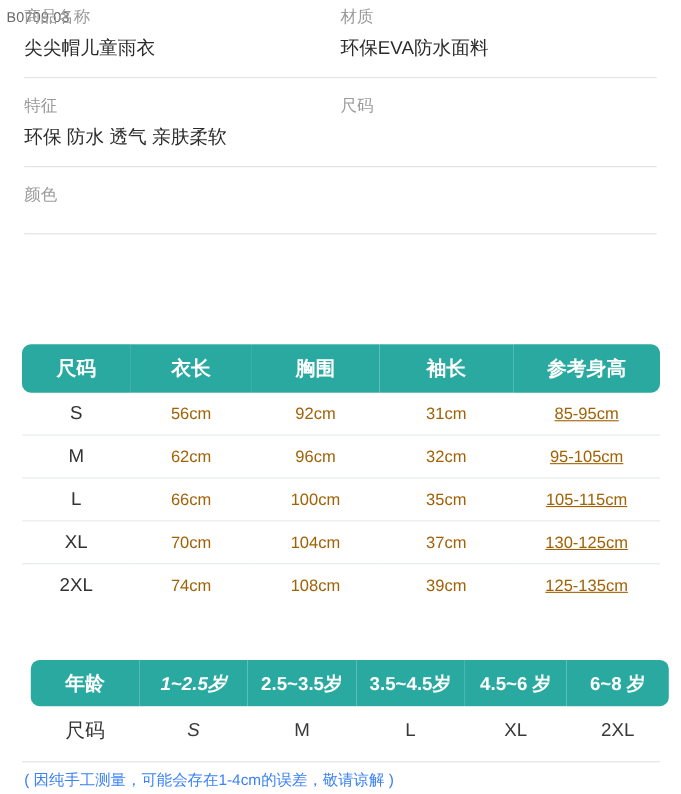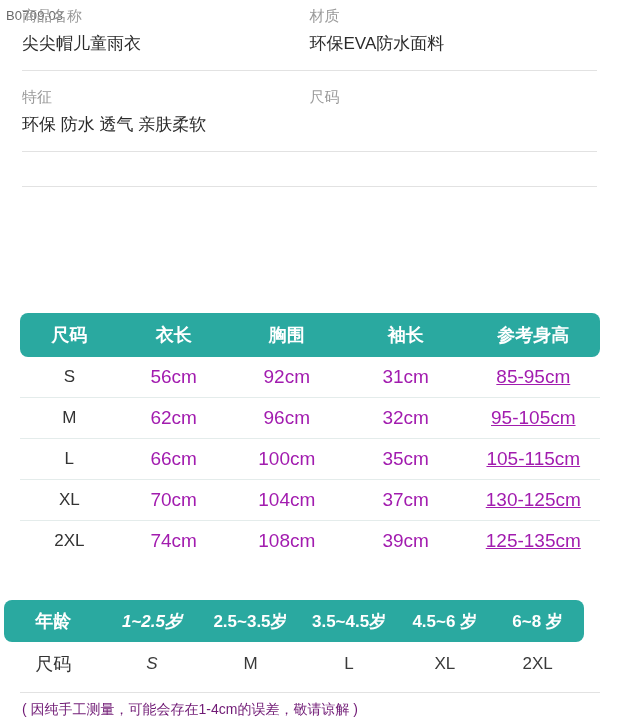--- a/index.html
+++ b/index.html
@@ -85,36 +85,36 @@
     border-top-left-radius: 8px;
     border-bottom-left-radius: 8px;
   }
   .size-table thead tr th:last-child {
     border-top-right-radius: 8px;
     border-bottom-right-radius: 8px;
   }
   .size-table td {
     text-align: center;
     padding: 9px 0;
-    color: #a21caf;
-    font-size: 19px;
+    color: #a16207;
+    font-size: 15px;
     border-bottom: 1px solid #e4eceb;
   }
   .size-table tbody tr:last-child td {
     border-bottom: none;
   }
   .size-table td.c0 { font-size: 17px; color: #333; width: 17%;}
   .size-table td.c1 { width: 19%; }
   .size-table td.c2 { width: 20%; margin-top: 24px; }
   .size-table td.c3 { width: 21%; }
   .size-table td.c4 { width: 23%; text-decoration: underline; }
   
   .age-wrap {
     position: absolute;
-    left: 4px;
+    left: 28px;
     top: 600px;
     width: 580px;
   }
   .age-table {
     width: 580px;
     border-collapse: collapse;
   }
   .age-table th {
     background: #2aa9a0;
     color: #ffffff;
@@ -154,21 +154,21 @@
     top: 692px;
     width: 580px;
     height: 1px;
     background: #e2e2e2;
   }
   .footnote {
     position: absolute;
     left: 22px;
     top: 699px;
     font-size: 14px;
-    color: #701a75;
+    color: #3b82f6;
     line-height: 20px;
   }
 </style>
 </head>
 <body>
 
 <div class="page">
 
   <div class="watermark">B0709.03</div>
 
@@ -194,20 +194,21 @@
       </div>
       <div class="spec-cell">
         <div class="spec-label">尺码</div>
       </div>
     </div>
 
     <div class="divider"></div>
 
     <div class="spec-row">
       <div class="spec-cell" style="width:100%">
+        <div class="spec-label">颜色</div>
       </div>
     </div>
 
     <div class="divider" style="margin-top:18px"></div>
   </div>
 
   <table class="size-table">
     <thead>
       <tr>
         <th>尺码</th>

